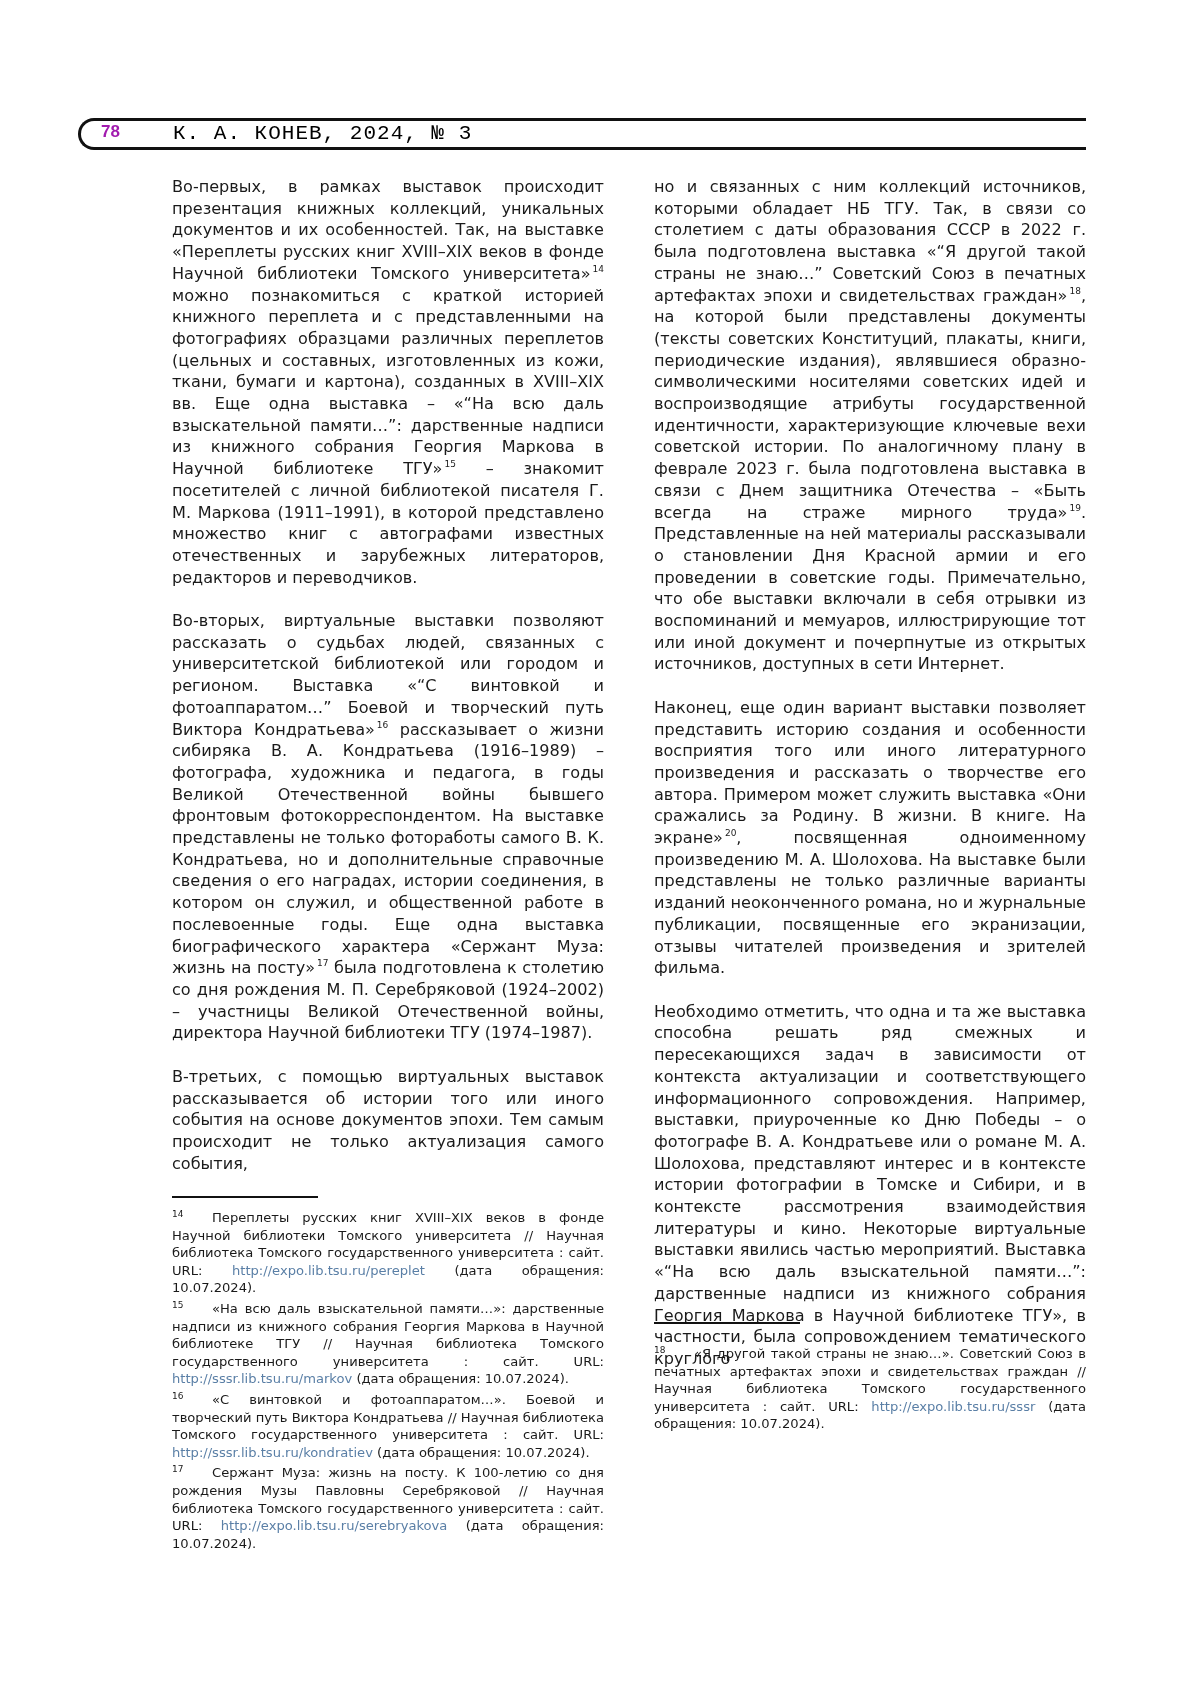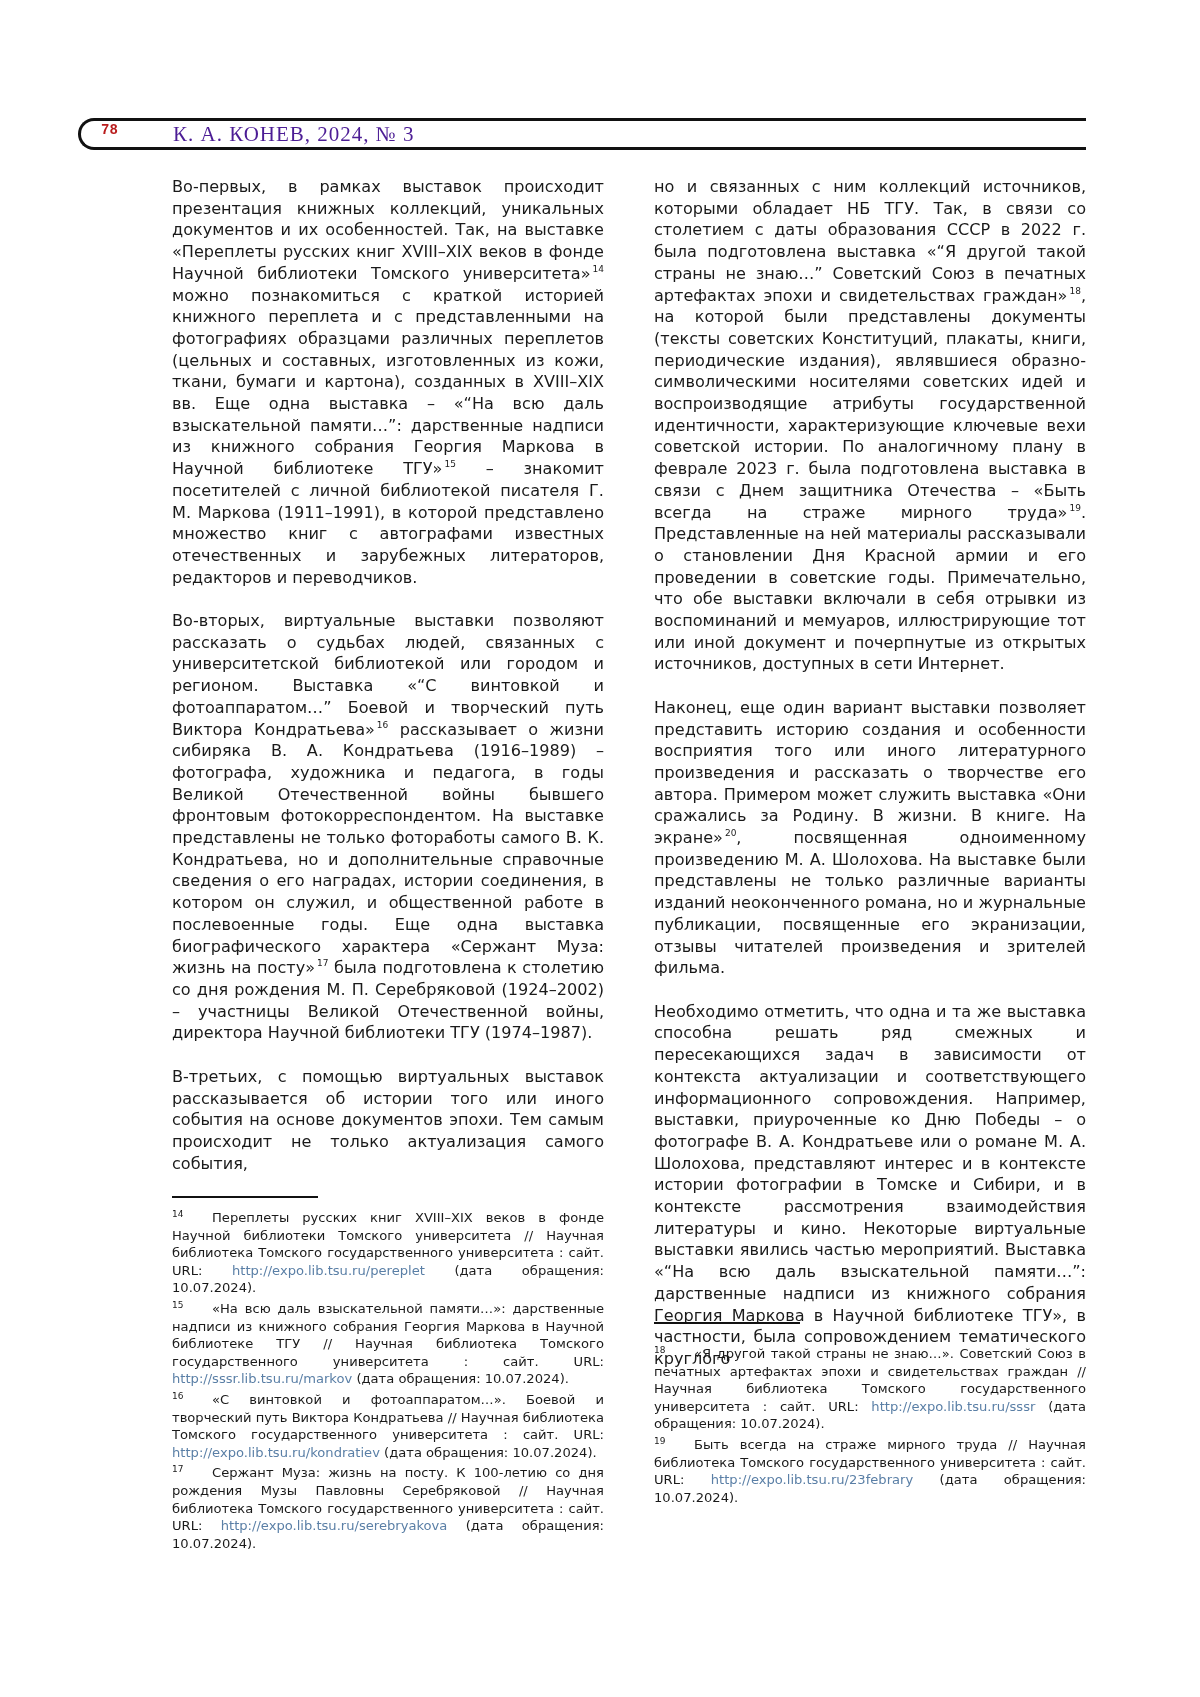--- a/index.html
+++ b/index.html
@@ -1,24 +1,24 @@
 <!DOCTYPE html>
 <html><head>
 <meta charset="utf-8">
 <style>
   html, body { margin: 0; padding: 0; background: #ffffff; }
   body { width: 1200px; height: 1697px; position: relative; overflow: hidden;
          font-family: "DejaVu Sans", sans-serif; color: #1a1a1a; }
   .header { position: absolute; left: 78px; top: 118px; width: 1008px; height: 32px;
             border-top: 3px solid #111; border-bottom: 3px solid #111; border-left: 3px solid #111;
             border-radius: 18px 0 0 18px; box-sizing: border-box; }
-  .page-num { position: absolute; left: 20px; top: 1px; font-weight: bold; font-size: 14px;
-              font-family: Liberation Mono, monospace; color: #b91c1c; }
+  .page-num { position: absolute; left: 20px; top: 1px; font-weight: bold; font-size: 17px;
+              font-family: Liberation Sans, sans-serif; color: #a21caf; }
   .running-title { position: absolute; left: 92px; top: 1px; font-size: 21px; letter-spacing: 1px;
-                   font-family: Liberation Serif, serif; color: #4c1d95; }
+                   font-family: Liberation Mono, monospace; color: #000000; }
   .col { position: absolute; width: 432px; font-size: 16.1px; line-height: 21.7px; text-align: justify; }
   .col-left { left: 172px; top: 176px; }
   .col-right { left: 654px; top: 176px; }
   .col p { margin: 0 0 21.7px 0; }
   sup { font-size: 9px; vertical-align: 7px; line-height: 0; margin-left: 2px; }
   .fn-area { position: absolute; width: 432px; font-size: 13.1px; line-height: 17.6px; text-align: justify; }
   .fn-left { left: 172px; top: 1206px; }
   .fn-right { left: 654px; top: 1330px; margin-top: 12px; }
   .fn-rule { position: absolute; height: 2px; width: 146px; background: #111; }
   .fn-rule-left { left: 172px; top: 1196px; }
@@ -43,21 +43,20 @@
 <div class="col col-right" id="col-right">
     <p><span>но и связанных с ним коллекций источников, которыми обладает НБ ТГУ. Так, в связи со столетием с даты образования СССР в 2022 г. была подготовлена выставка «“Я другой такой страны не знаю…” Советский Союз в печатных артефактах эпохи и свидетельствах граждан»</span><sup>18</sup><span>, на которой были представлены документы (тексты советских Конституций, плакаты, книги, периодические издания), являвшиеся образно-символическими носителями советских идей и воспроизводящие атрибуты государственной идентичности, характеризующие ключевые вехи советской истории. По аналогичному плану в феврале 2023 г. была подготовлена выставка в связи с Днем защитника Отечества – «Быть всегда на страже мирного труда»</span><sup>19</sup><span>. Представленные на ней материалы рассказывали о становлении Дня Красной армии и его проведении в советские годы. Примечательно, что обе выставки включали в себя отрывки из воспоминаний и мемуаров, иллюстрирующие тот или иной документ и почерпнутые из открытых источников, доступных в сети Интернет.</span></p>
     <p><span>Наконец, еще один вариант выставки позволяет представить историю создания и особенности восприятия того или иного литературного произведения и рассказать о творчестве его автора. Примером может служить выставка «Они сражались за Родину. В жизни. В книге. На экране»</span><sup>20</sup><span>, посвященная одноименному произведению М. А. Шолохова. На выставке были представлены не только различные варианты изданий неоконченного романа, но и журнальные публикации, посвященные его экранизации, отзывы читателей произведения и зрителей фильма.</span></p>
     <p>Необходимо отметить, что одна и та же выставка способна решать ряд смежных и пересекающихся задач в зависимости от контекста актуализации и соответствующего информационного сопровождения. Например, выставки, приуроченные ко Дню Победы – о фотографе В. А. Кондратьеве или о романе М. А. Шолохова, представляют интерес и в контексте истории фотографии в Томске и Сибири, и в контексте рассмотрения взаимодействия литературы и кино. Некоторые виртуальные выставки явились частью мероприятий. Выставка «“На всю даль взыскательной памяти…”: дарственные надписи из книжного собрания Георгия Маркова в Научной библиотеке ТГУ», в частности, была сопровождением тематического круглого</p>
   </div>
 
 <div class="fn-rule fn-rule-left"></div>
 <div class="fn-area fn-left" id="fn-left">
     <p class="fn"><span class="fn-num">14</span><span>Переплеты русских книг XVIII–XIX веков в фонде Научной библиотеки Томского университета // Научная библиотека Томского государственного университета : сайт. URL: </span><span class="link">http://expo.lib.tsu.ru/pereplet</span><span> (дата обращения: 10.07.2024).</span></p>
     <p class="fn"><span class="fn-num">15</span><span>«На всю даль взыскательной памяти…»: дарственные надписи из книжного собрания Георгия Маркова в Научной библиотеке ТГУ // Научная библиотека Томского государственного университета : сайт. URL: </span><span class="link">http://sssr.lib.tsu.ru/markov</span><span> (дата обращения: 10.07.2024).</span></p>
-    <p class="fn"><span class="fn-num">16</span><span>«С винтовкой и фотоаппаратом…». Боевой и творческий путь Виктора Кондратьева // Научная библиотека Томского государственного университета : сайт. URL: </span><span class="link">http://expo.lib.tsu.ru/kondratiev</span><span> (дата обращения: 10.07.2024).</span></p>
+    <p class="fn"><span class="fn-num">16</span><span>«С винтовкой и фотоаппаратом…». Боевой и творческий путь Виктора Кондратьева // Научная библиотека Томского государственного университета : сайт. URL: </span><span class="link">http://sssr.lib.tsu.ru/kondratiev</span><span> (дата обращения: 10.07.2024).</span></p>
     <p class="fn"><span class="fn-num">17</span><span>Сержант Муза: жизнь на посту. К 100-летию со дня рождения Музы Павловны Серебряковой // Научная библиотека Томского государственного университета : сайт. URL: </span><span class="link">http://expo.lib.tsu.ru/serebryakova</span><span> (дата обращения: 10.07.2024).</span></p>
   </div>
 
 <div class="fn-rule fn-rule-right"></div>
 <div class="fn-area fn-right" id="fn-right">
     <p class="fn"><span class="fn-num">18</span><span>«Я другой такой страны не знаю…». Советский Союз в печатных артефактах эпохи и свидетельствах граждан // Научная библиотека Томского государственного университета : сайт. URL: </span><span class="link">http://expo.lib.tsu.ru/sssr</span><span> (дата обращения: 10.07.2024).</span></p>
-    <p class="fn"><span class="fn-num">19</span><span>Быть всегда на страже мирного труда // Научная библиотека Томского государственного университета : сайт. URL: </span><span class="link">http://expo.lib.tsu.ru/23febrary</span><span> (дата обращения: 10.07.2024).</span></p>
   </div>
 
 </body></html>

